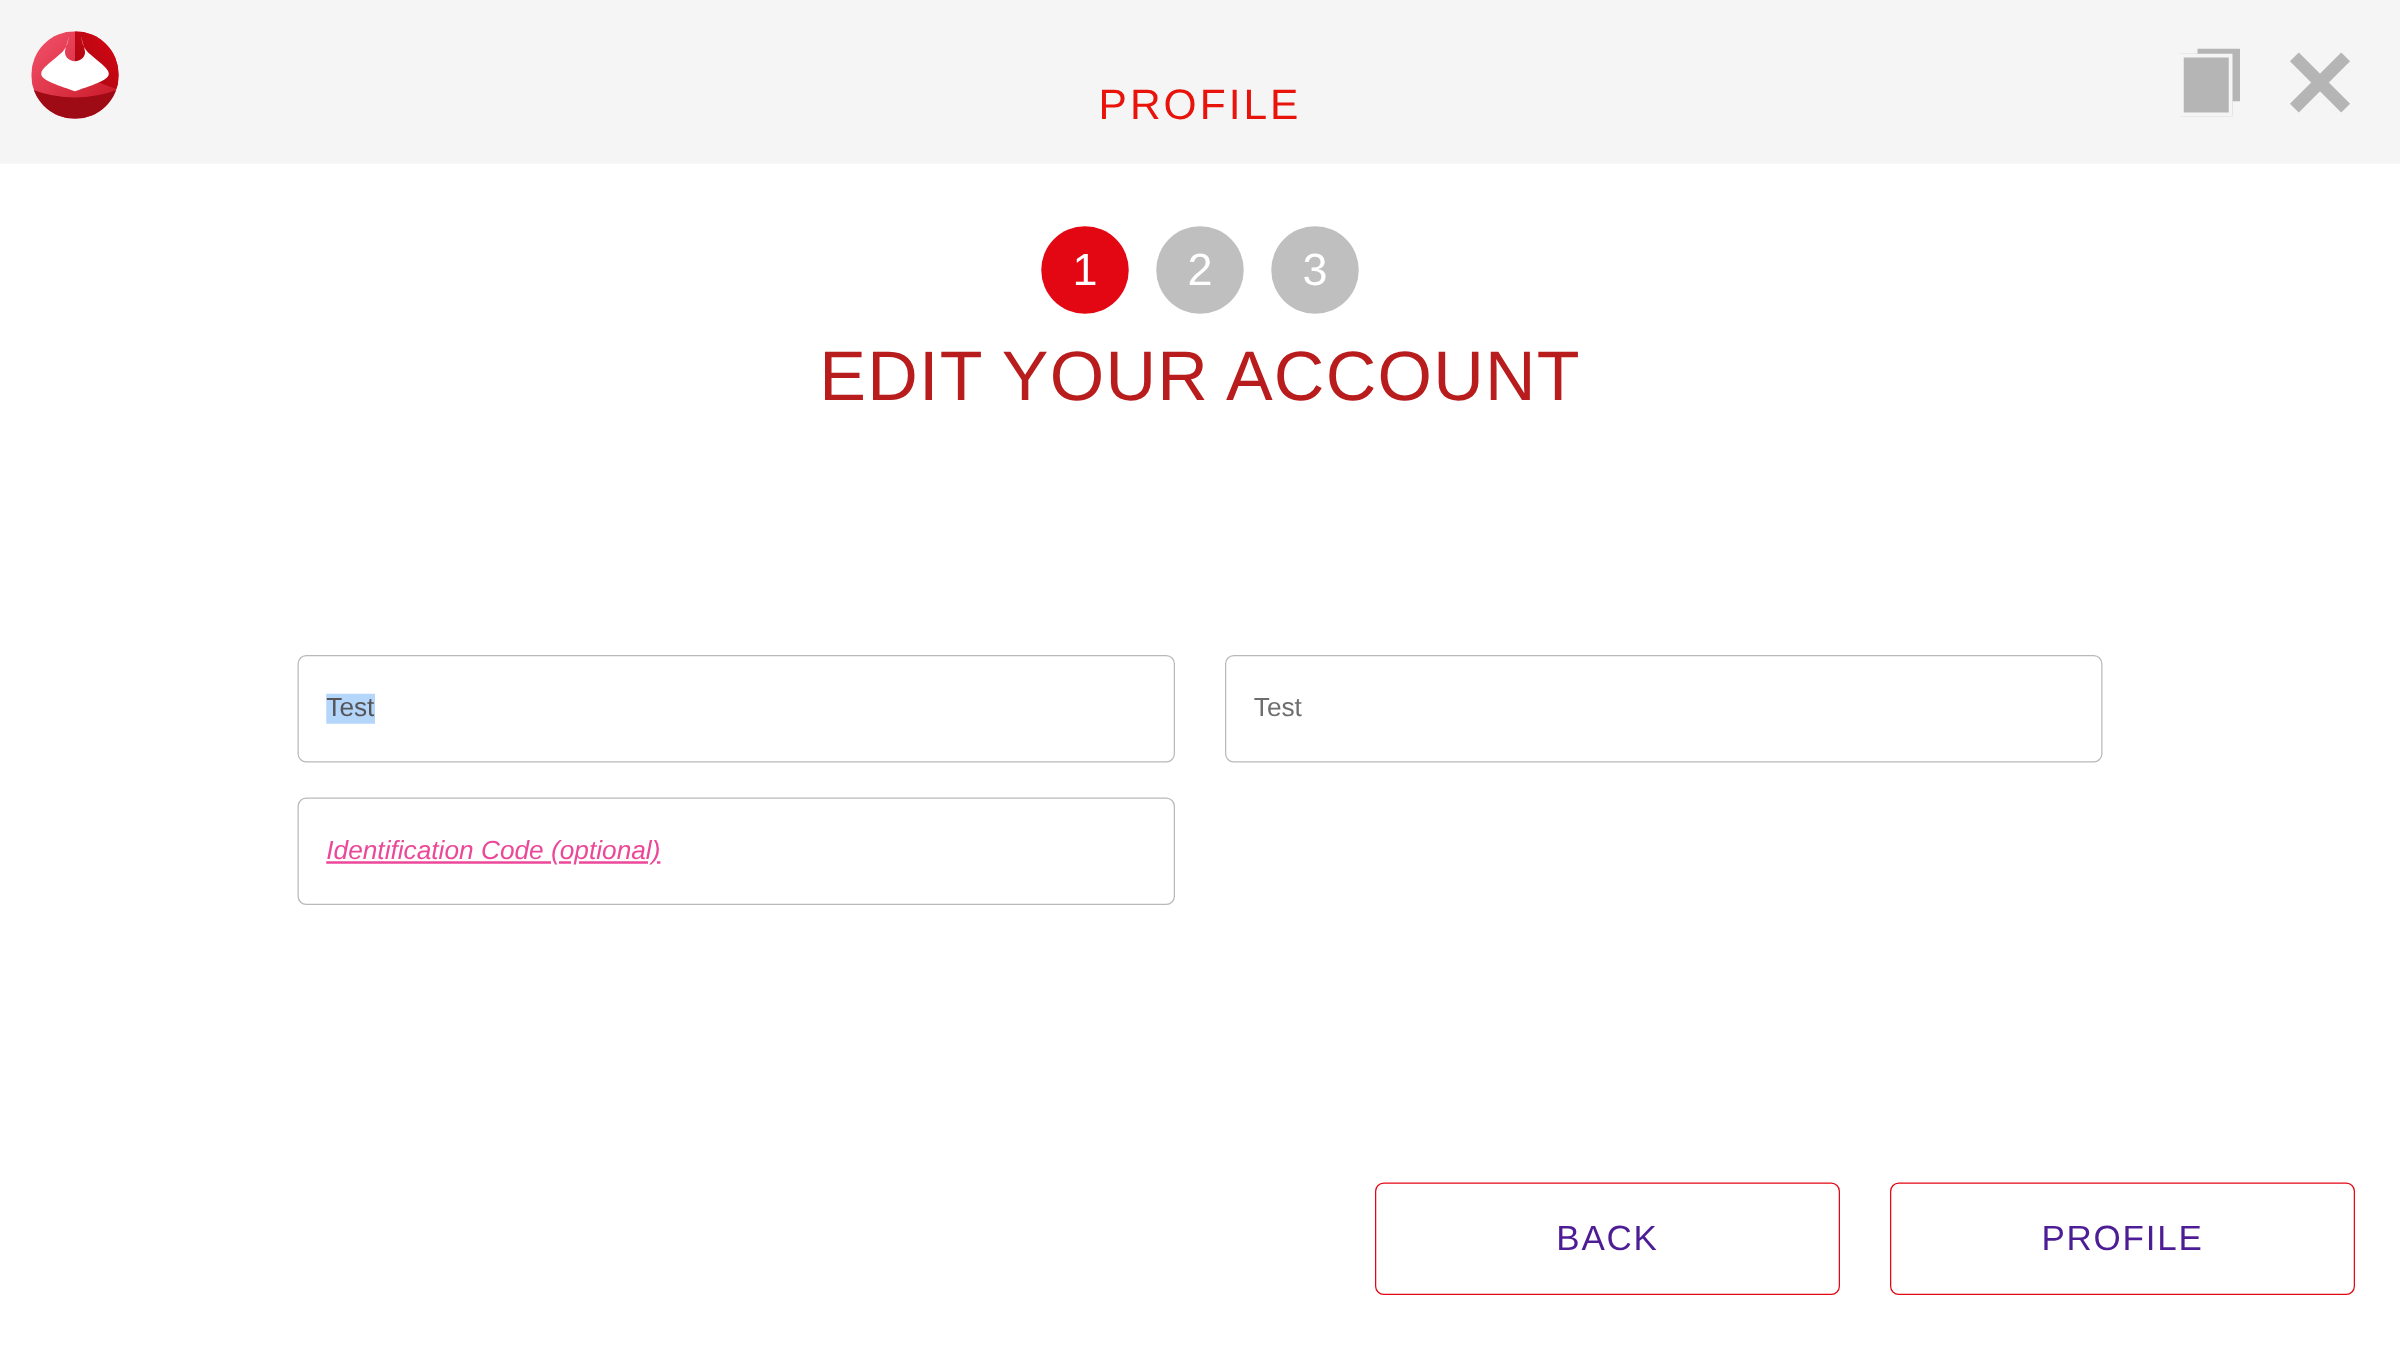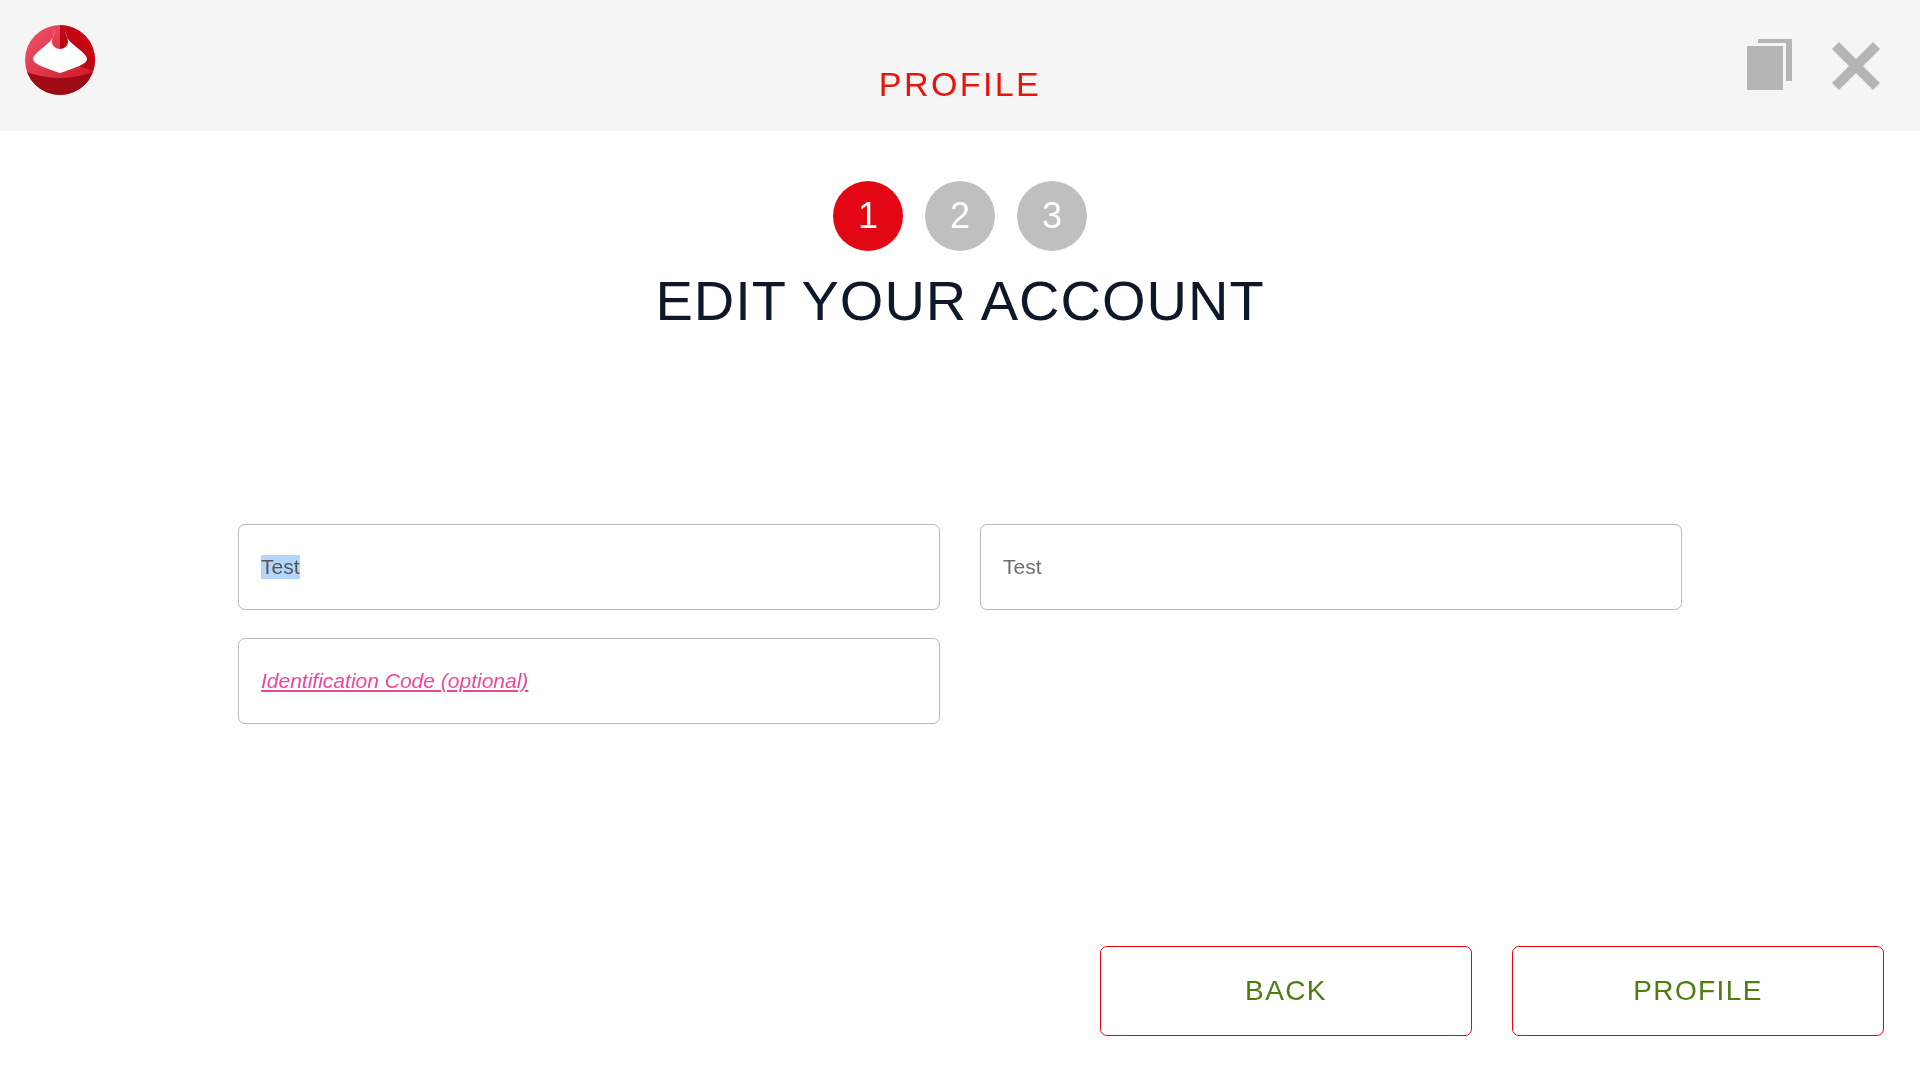--- a/index.html
+++ b/index.html
@@ -124,21 +124,21 @@
   }
   .step.active { background: #e30613; }
 
   
   .page-title {
     position: absolute;
     top: 268px;
     left: 0;
     width: 1920px;
     text-align: center;
-    color: #0f172a;
+    color: #b91c1c;
     font-size: 56px;
     font-weight: 300;
     letter-spacing: 1px;
     white-space: nowrap;
   }
 
   
   .form {
     position: absolute;
     left: 238px;
@@ -185,21 +185,21 @@
     display: flex;
     gap: 40px;
   }
   .btn {
     width: 372px;
     height: 90px;
     box-sizing: border-box;
     border: 1px solid #e30613;
     border-radius: 7px;
     background: #ffffff;
-    color: #4d7c0f;
+    color: #4c1d95;
     font-size: 28px;
     letter-spacing: 1.4px;
     display: flex;
     align-items: center;
     justify-content: center;
     cursor: pointer;
   }
 </style>
 </head>
 <body>

